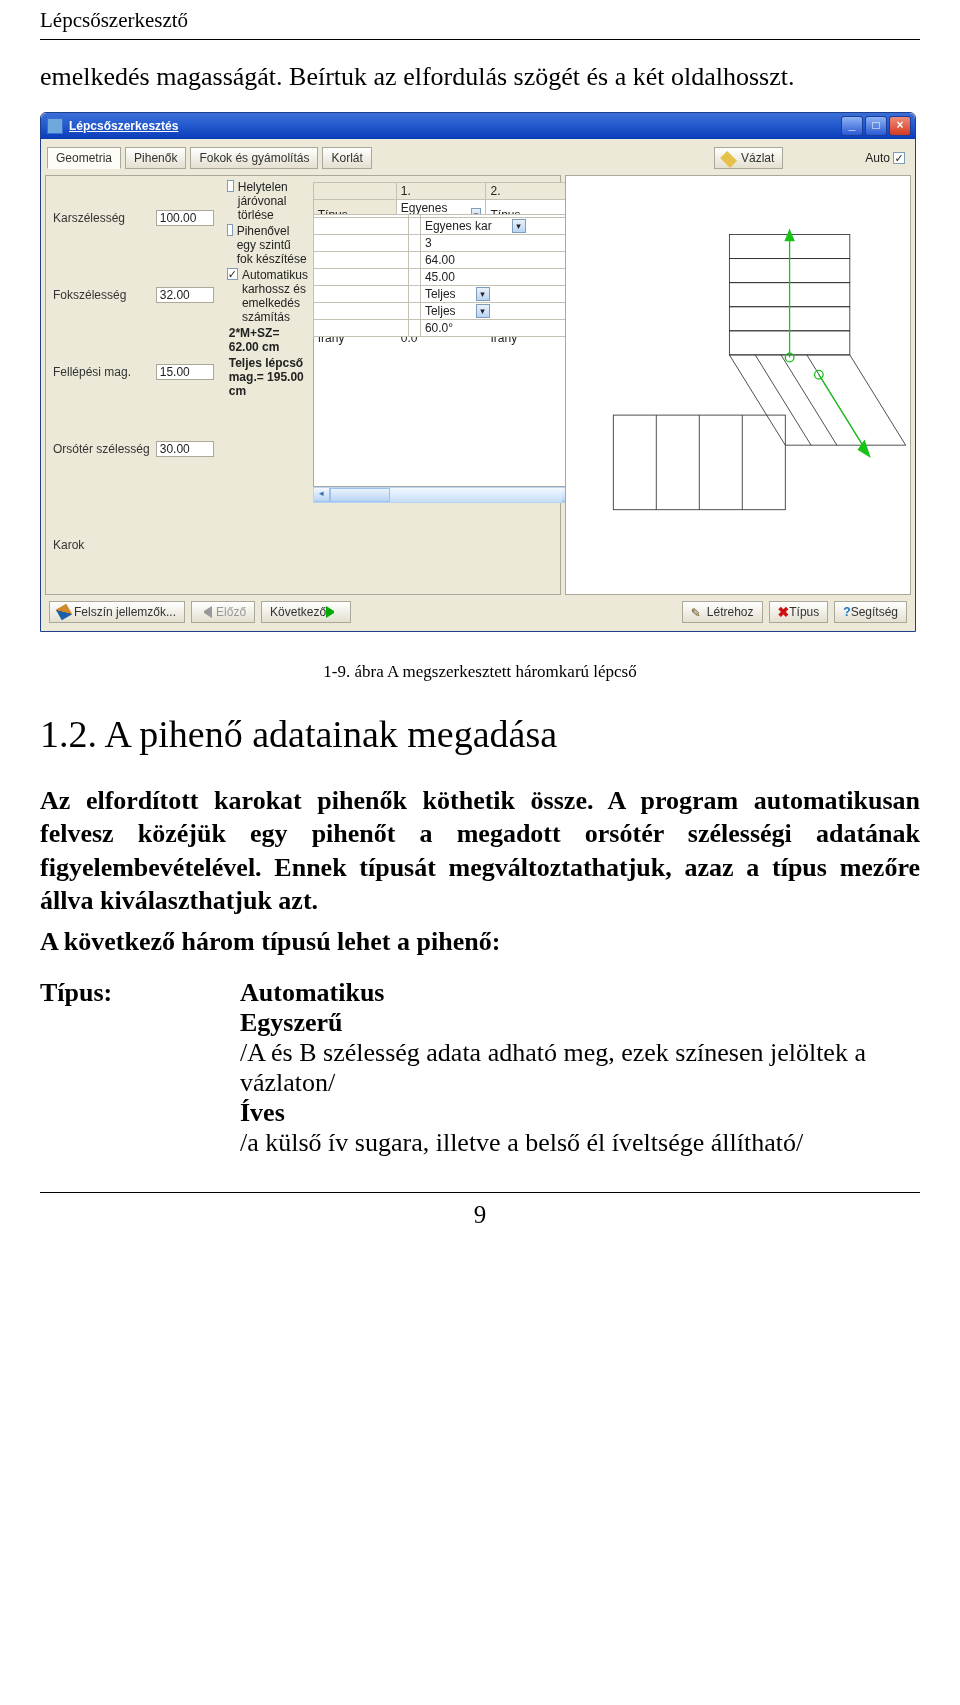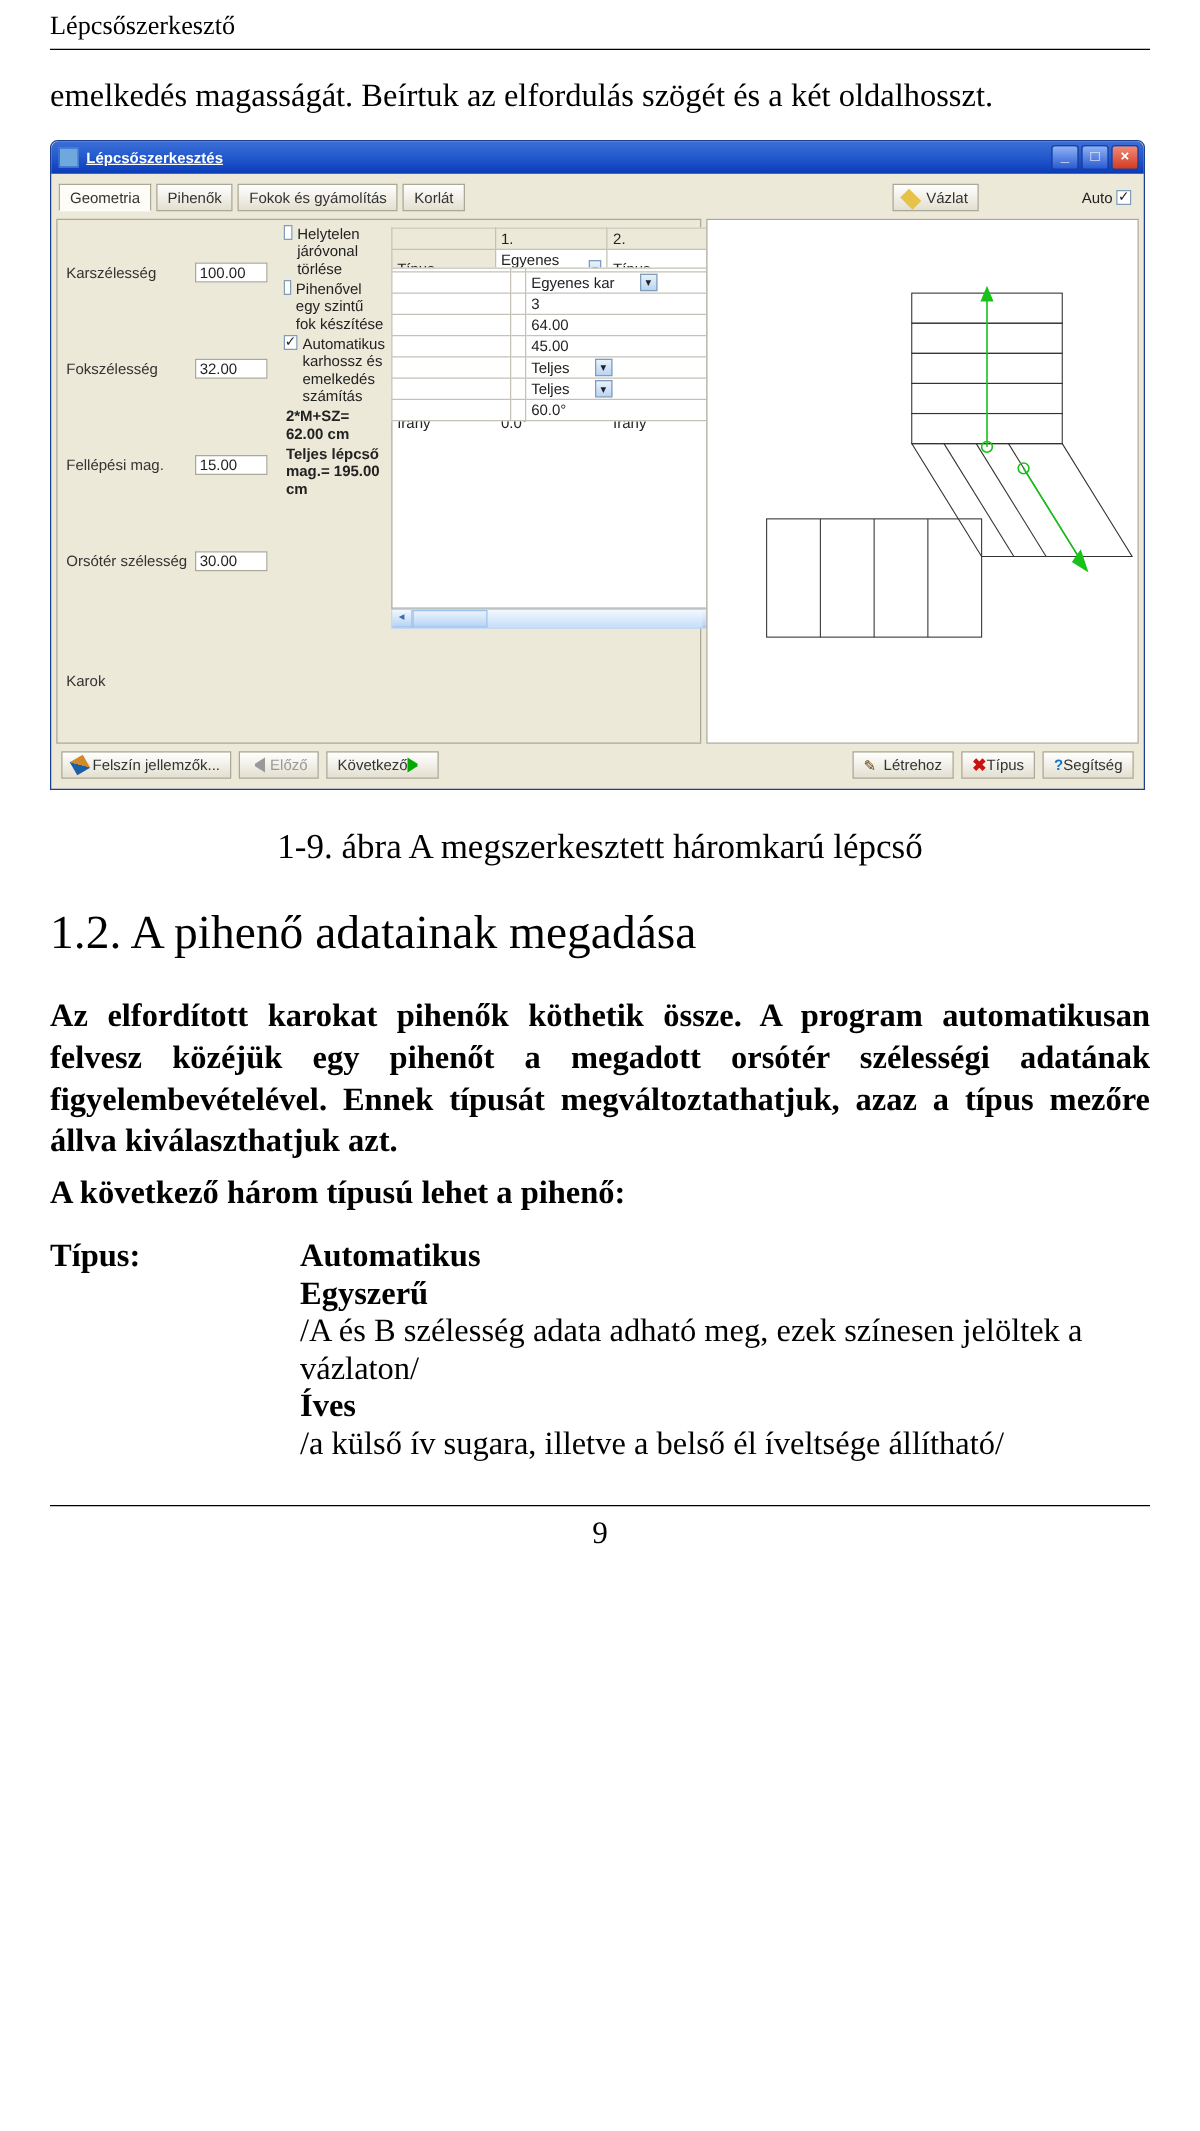--- a/index.html
+++ b/index.html
@@ -132,21 +132,21 @@
   .footer-btns .spacer { flex:1;}
   .toolbtn .ico { width:12px; height:12px; display:inline-block; margin-right:4px;}
   .ico-brush { background:linear-gradient(45deg,#1b5fa8 50%,#d08a2a 50%); transform:rotate(-30deg);}
   .ico-prev { border-right:8px solid #999; border-top:5px solid transparent; border-bottom:5px solid transparent;}
   .ico-next { border-left:8px solid #0a0; border-top:5px solid transparent; border-bottom:5px solid transparent;}
   .ico-create::before { content:"✎"; color:#5c4410;}
   .ico-cancel { color:#c11; font-weight:bold; font-size:14px;}
   .ico-help { color:#1676c8; font-weight:bold;}
   .disabled { color:#999 !important; }
   
-  .caption { text-align:center; font-size:28px; margin: 26px 0 30px 0;}
+  .caption { text-align:center; font-size:17px; margin: 26px 0 30px 0;}
   .h2 { font-size:38px; margin: 10px 0 28px 0;}
   .para { font-size:26px; line-height:1.28; text-align:justify; margin-bottom:8px;font-weight:bold;}
   .types-row { display:flex; font-size:26px; margin-top:20px;}
   .types-label { width:200px; font-weight:bold;}
   .types-body { flex:1;}
   .types-body .b { font-weight:bold;}
   .hr-bottom { border:none; border-top:1.5px solid #000; margin: 34px 0 8px 0;}
   .pagenum { text-align:center; font-size:25px;}
 </style>
 </head>

